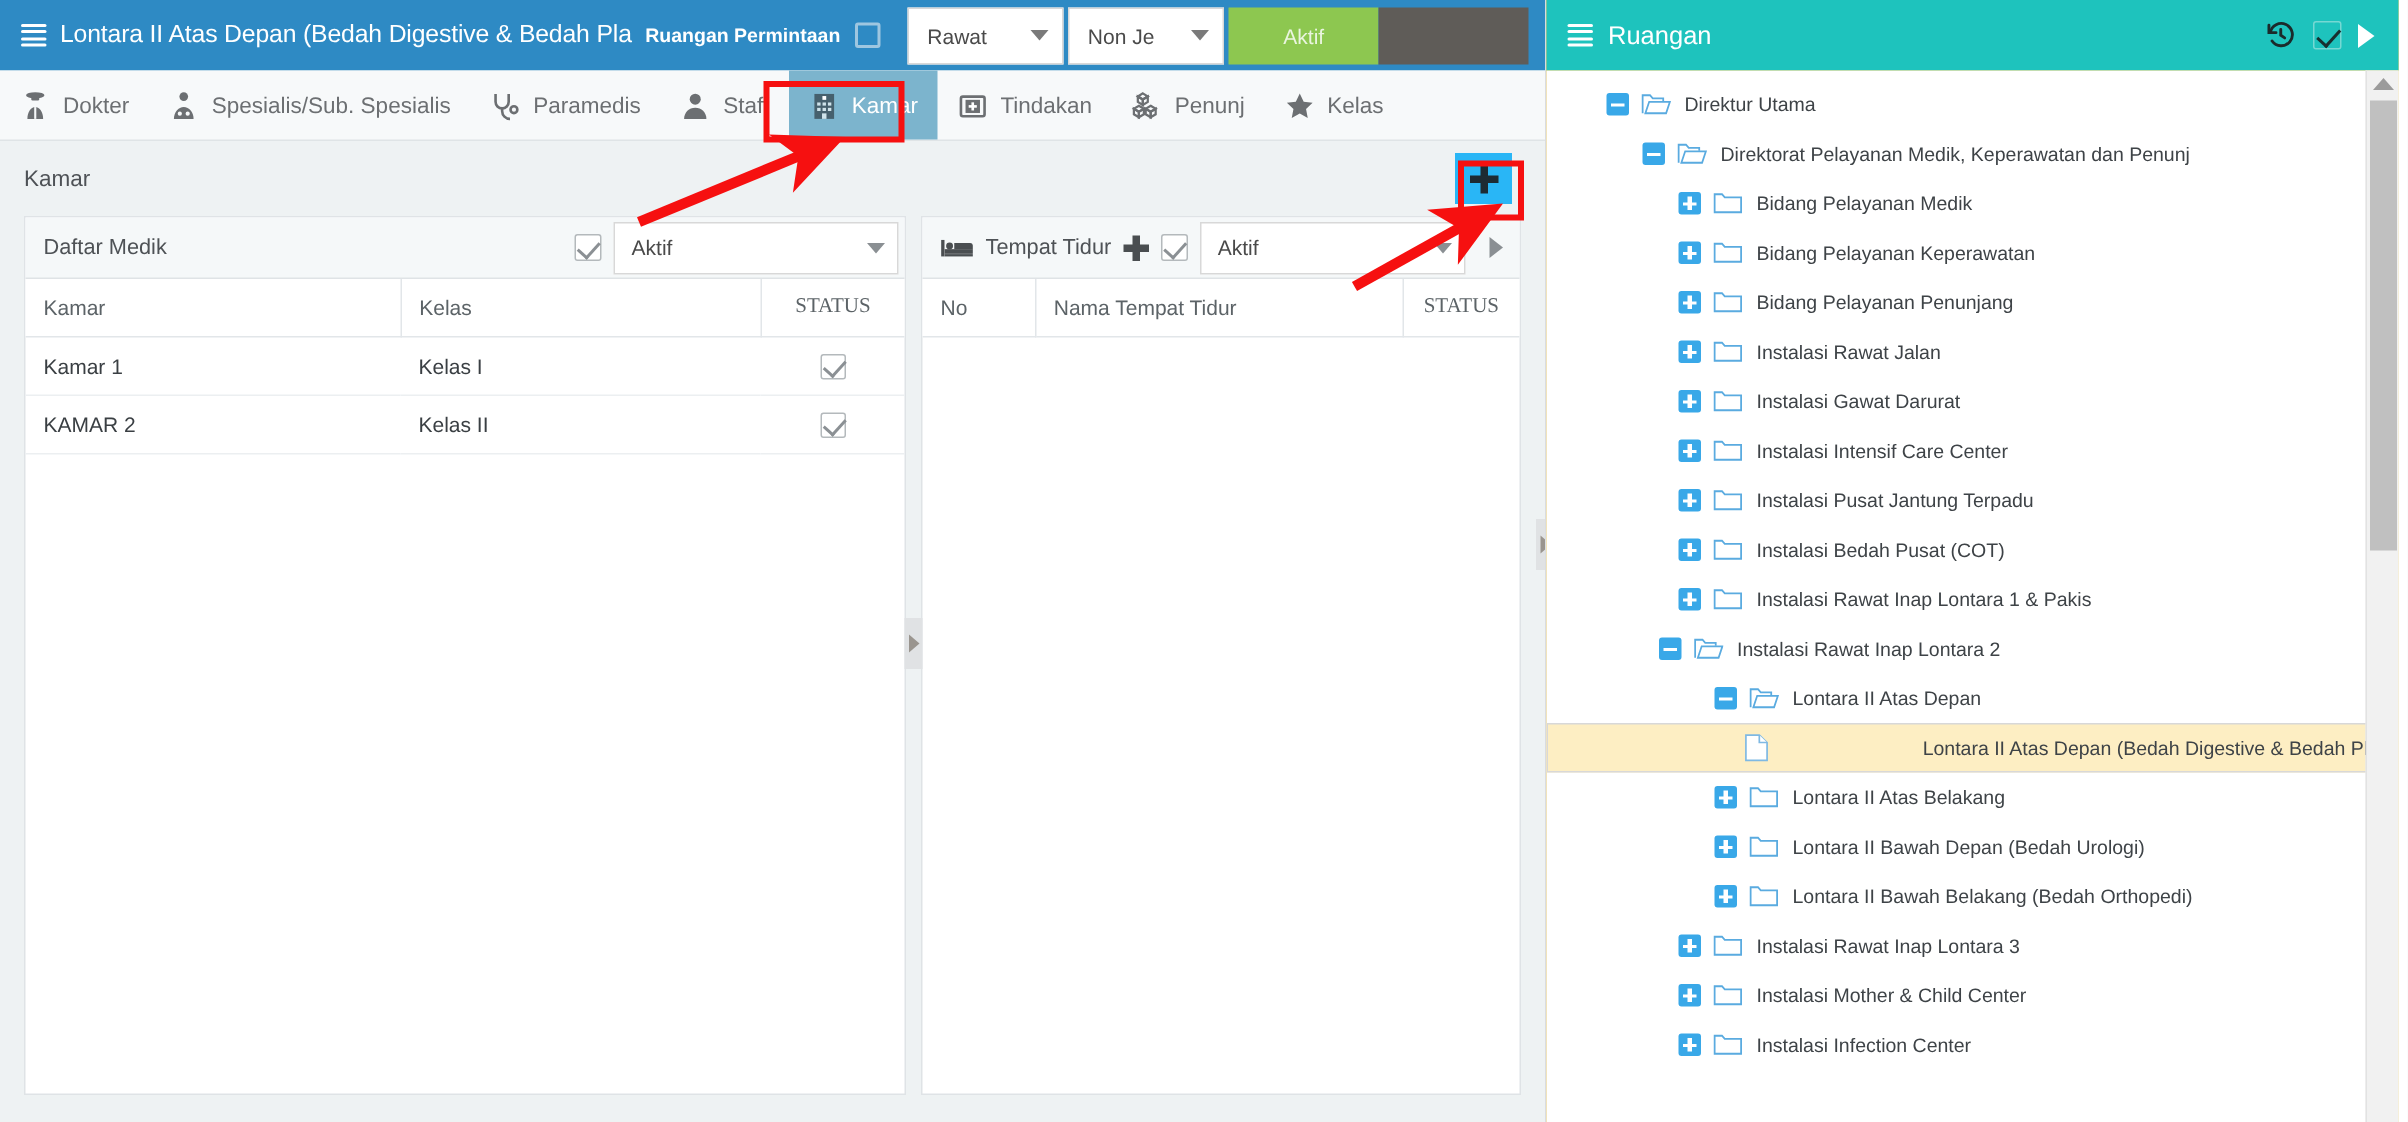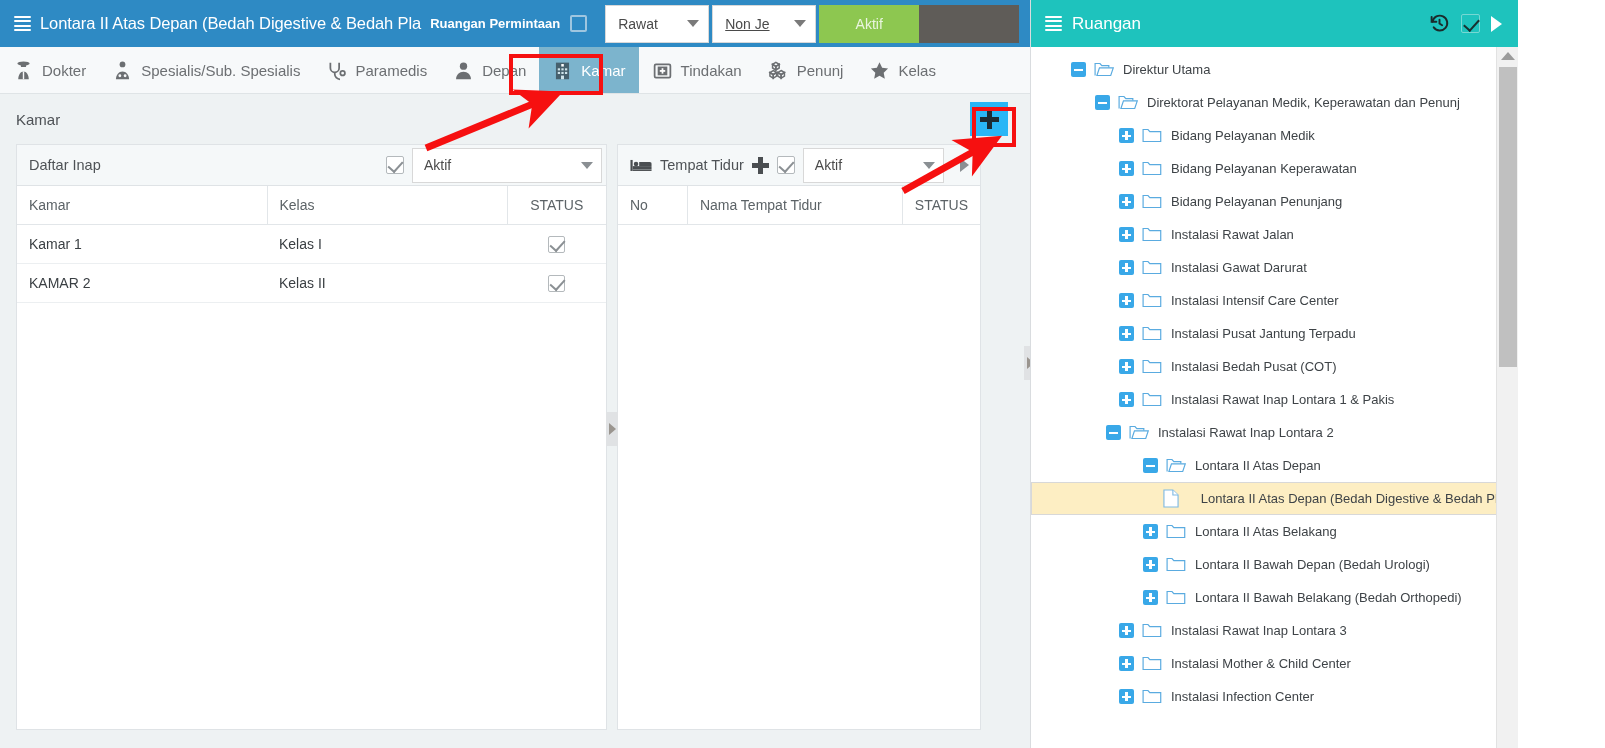--- a/index.html
+++ b/index.html
@@ -37,21 +37,21 @@
     background: #2e8ac4; margin-left: 10px; flex: 0 0 17px;
   }
   .tb-selects { display: flex; align-items: center; margin-left: 18px; height: 38px; }
   .sel {
     background: #fff; border: 1px solid #d8d8d8;
     height: 38px; display: flex; align-items: center; justify-content: space-between;
     padding: 0 9px 0 12px; font-size: 14px; color: #4a4a4a;
     margin-right: 3px; overflow: hidden;
   }
   .sel-rawat { width: 104px; }
-  .sel-nonje { width: 104px; text-decoration: underline; }
+  .sel-nonje { width: 104px; }
   .sel .caret {
     width: 0; height: 0; border-left: 6px solid transparent; border-right: 6px solid transparent;
     border-top: 7px solid #7a7a7a; margin-left: 6px; flex:0 0 auto;
   }
   .sel .sel-text { overflow:hidden; white-space:nowrap; }
   .btn-aktif {
     width: 100px; height: 38px; background: #8dc750; color: #eaf5df;
     display: flex; align-items: center; justify-content: center;
     font-size: 14px; border: none;
   }
@@ -85,21 +85,21 @@
     content:''; position:absolute; background:#1d2b33;
   }
   .add-btn .plus::before { left: 7px; top: 0; width: 5px; height: 19px; }
   .add-btn .plus::after  { top: 7px; left: 0; height: 5px; width: 19px; }
 
   
   .panels { flex: 1 1 auto; display: flex; padding: 0 16px 18px 16px; gap: 0; position: relative; }
   .panel { background: #fff; border: 1px solid #dfe3e6; display: flex; flex-direction: column; }
   .panel-left { width: 591px; }
   .panel-mid-gap { width: 10px; position: relative; }
-  .panel-right { width: 364px; }
+  .panel-right { width: 400px; }
 
   .panel-head {
     height: 41px; background: #f5f8f9; border-bottom: 1px solid #dfe3e6;
     display: flex; align-items: center; padding: 0 4px 0 12px; gap: 8px;
   }
   .panel-head-title { font-size: 14.5px; color: #4e5256; white-space: nowrap; }
   .spacer { flex: 1 1 auto; }
   .chk {
     width: 18px; height: 18px; border: 1px solid #b4b9bc; border-radius: 2px;
     background: #fff; position: relative; flex: 0 0 18px;
@@ -132,21 +132,21 @@
   .plus-sm::before, .plus-sm::after { content:''; position:absolute; background:#4a4e51; }
   .plus-sm::before { left: 6px; top: 0; width: 5px; height: 17px; }
   .plus-sm::after { top: 6px; left: 0; height: 5px; width: 17px; }
 
   table.grid { width: 100%; border-collapse: collapse; }
   table.grid th {
     font-weight: normal; font-size: 14px; color: #5c6367;
     text-align: left; padding: 11px 12px; border-bottom: 1px solid #e2e6e9;
     border-right: 1px solid #e2e6e9; background: #fff;
   }
-  table.grid th:last-child { border-right: none; }
+  table.grid th:last-child { border-right: none; font-family: Liberation Serif, serif; }
   table.grid th.c { text-align: center; }
   table.grid td {
     font-size: 14px; color: #3a3f43; padding: 10px 12px;
     border-bottom: 1px solid #eceff1;
   }
   table.grid td.c { text-align: center; }
   .chk-row {
     width: 17px; height: 17px; border: 1px solid #b4b9bc; border-radius: 2px;
     background: #fff; position: relative; display: inline-block; vertical-align: middle;
   }
@@ -161,21 +161,21 @@
     position: absolute; width: 12px; height: 34px; background: #e0e2e4;
     display: flex; align-items: center; justify-content: center;
   }
   .vhandle .tri {
     width: 0; height: 0; border-top: 6px solid transparent; border-bottom: 6px solid transparent;
     border-left: 7px solid #9a958f;
   }
 
   
   .right-pane {
-    width: 488px; height: 748px; background: #eab308;
+    width: 569px; height: 748px; background: #eab308;
     display: flex; flex-direction: column; position: relative;
     border-left: 1px solid #d9dcdf;
   }
   .tree-head {
     height: 47px; background: #1ec3bd; display: flex; align-items: center;
     padding: 0 16px 0 14px; flex: 0 0 47px; color: #fff;
   }
   .th-menu-icon { width: 17px; height: 15px; margin-right: 10px; display:flex; flex-direction:column; justify-content:space-between; }
   .th-menu-icon i { display:block; height:2px; background:#fff; border-radius:1px; }
   .tree-title { font-size: 17px; color: #ffffff; }
@@ -291,21 +291,21 @@
         <span>Paramedis</span>
       </div>
 
       <div class="tool">
         <span class="ico">
           <svg width="21" height="21" viewBox="0 0 24 24">
               <circle cx="12" cy="7" r="4.2" fill="#6c6f72"></circle>
               <path d="M3.5 22c0-5 3.8-8.5 8.5-8.5s8.5 3.5 8.5 8.5z" fill="#6c6f72"></path>
             </svg>
         </span>
-        <span>Depan</span>
+        <span>Staff</span>
       </div>
 
       <div class="tool active">
         <span class="ico">
           <svg width="21" height="21" viewBox="0 0 24 24">
               <rect x="4.5" y="3" width="15" height="19" fill="#46606d"></rect>
               <rect x="10.6" y="4.6" width="2.9" height="2.9" fill="#ffffff"></rect>
               <g fill="#cfe3ea">
                 <rect x="6.6" y="9.5" width="2.6" height="2.4"></rect>
                 <rect x="10.7" y="9.5" width="2.6" height="2.4"></rect>
@@ -363,21 +363,21 @@
       <span class="section-title">Kamar</span>
       <div class="add-btn">
         <span class="plus"></span>
       </div>
     </div>
 
     <div class="panels">
 
       <div class="panel panel-left">
         <div class="panel-head">
-          <span class="panel-head-title">Daftar Inap</span>
+          <span class="panel-head-title">Daftar Medik</span>
           <span class="spacer"></span>
           <span class="chk"></span>
           <div class="head-sel head-sel-left">
             <span>Aktif</span>
             <span class="caret"></span>
           </div>
         </div>
         <table class="grid">
           <thead>
             <tr>

